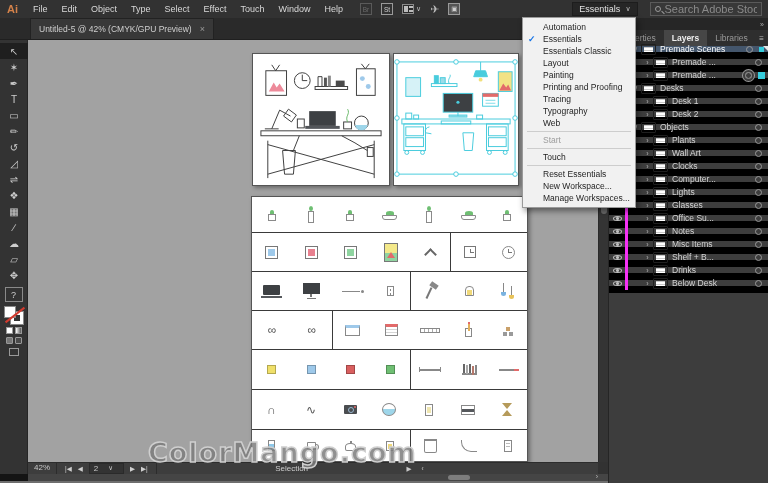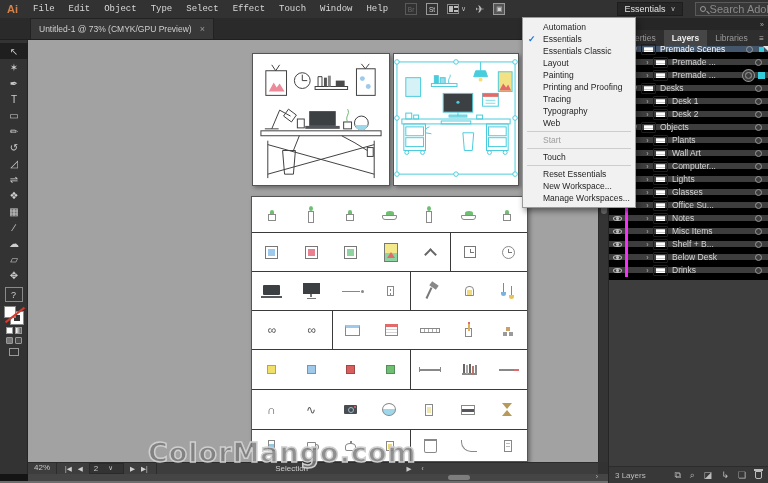--- a/index.html
+++ b/index.html
@@ -186,21 +186,21 @@
   .wsep { height:1px; background:#cdcdcd; margin:2px 4px; }
 
   
   #watermark { left:148px; top:437px; font-size:27px; font-weight:bold; letter-spacing:1px; color:rgba(125,125,125,.85); -webkit-text-stroke:1.5px #cfcfcf; z-index:30; font-family:"DejaVu Sans", sans-serif; }
 </style>
 </head>
 <body>
 
 <div id="titlebar" class="abs">
   <span id="ai-logo">Ai</span>
-  <div id="menu-items" style="display: flex; font-family: Liberation Mono, monospace;">
+  <div id="menu-items" style="display: flex;">
       <span class="menu-item">File</span>
       <span class="menu-item">Edit</span>
       <span class="menu-item">Object</span>
       <span class="menu-item">Type</span>
       <span class="menu-item">Select</span>
       <span class="menu-item">Effect</span>
       <span class="menu-item">Touch</span>
       <span class="menu-item">Window</span>
       <span class="menu-item">Help</span>
     </div>
@@ -226,21 +226,21 @@
     <span class="wbtn">
         <span class="mini"></span>
       </span>
     <span class="wbtn"></span>
 
   </div>
 </div>
 
 <div id="tabbar" class="abs">
   <div id="doc-tab">
-    <span id="doc-tab-label">Untitled-1 @ 73% (CMYK/GPU Preview)</span>
+    <span id="doc-tab-label">Untitled-5 @ 42% (CMYK/GPU Preview)</span>
     <span id="doc-tab-close">×</span>
   </div>
 </div>
 
 <div id="toolbar" class="abs">
   <div id="tools" style="padding-top:3px">
       <div class="tool sel">
         <span>↖</span>
       </div>
       <div class="tool">
@@ -725,20 +725,31 @@
         <span class="ltarget"></span>
       </div>
       <div class="lrow">
         <span class="eyec">
           <span class="eye"></span>
         </span>
         <span class="lbar" style="--c: #f531f5;"></span>
         <span class="lind" style="width: 12px;"></span>
         <span class="lchev">›</span>
         <span class="lthumb"></span>
+        <span class="lname">Clocks</span>
+        <span class="ltarget"></span>
+      </div>
+      <div class="lrow">
+        <span class="eyec">
+          <span class="eye"></span>
+        </span>
+        <span class="lbar" style="--c: #f531f5;"></span>
+        <span class="lind" style="width: 12px;"></span>
+        <span class="lchev">›</span>
+        <span class="lthumb"></span>
         <span class="lname">Computer...</span>
         <span class="ltarget"></span>
       </div>
       <div class="lrow">
         <span class="eyec">
           <span class="eye"></span>
         </span>
         <span class="lbar" style="--c: #f531f5;"></span>
         <span class="lind" style="width: 12px;"></span>
         <span class="lchev">›</span>
@@ -802,47 +813,36 @@
         <span class="ltarget"></span>
       </div>
       <div class="lrow">
         <span class="eyec">
           <span class="eye"></span>
         </span>
         <span class="lbar" style="--c: #f531f5;"></span>
         <span class="lind" style="width: 12px;"></span>
         <span class="lchev">›</span>
         <span class="lthumb"></span>
+        <span class="lname">Drinks</span>
+        <span class="ltarget"></span>
+      </div>
+      <div class="lrow">
+        <span class="eyec">
+          <span class="eye"></span>
+        </span>
+        <span class="lbar" style="--c: #f531f5;"></span>
+        <span class="lind" style="width: 12px;"></span>
+        <span class="lchev">›</span>
+        <span class="lthumb"></span>
         <span class="lname">Below Desk</span>
         <span class="ltarget"></span>
       </div>
-      <div class="lrow">
-        <span class="eyec">
-          <span class="eye"></span>
-        </span>
-        <span class="lbar" style="--c: #f531f5;"></span>
-        <span class="lind" style="width: 12px;"></span>
-        <span class="lchev">›</span>
-        <span class="lthumb"></span>
-        <span class="lname">Drinks</span>
-        <span class="ltarget"></span>
-      </div>
     </div>
   <div id="panel-fill"></div>
-  <div id="panel-foot">
-    <span id="layer-count">3 Layers</span>
-    <span id="foot-icons">
-      <span>⧉</span>
-      <span>⌕</span>
-      <span>◪</span>
-      <span>↳</span>
-      <span>❏</span>
-      <span class="ftrash"></span>
-    </span>
-  </div>
 </div>
 
 <div id="ws-menu" class="abs">
     <div class="wmi">
       <span>Automation</span>
     </div>
     <div class="wmi">
       <span class="check">✓</span>
       <span>Essentials</span>
     </div>

